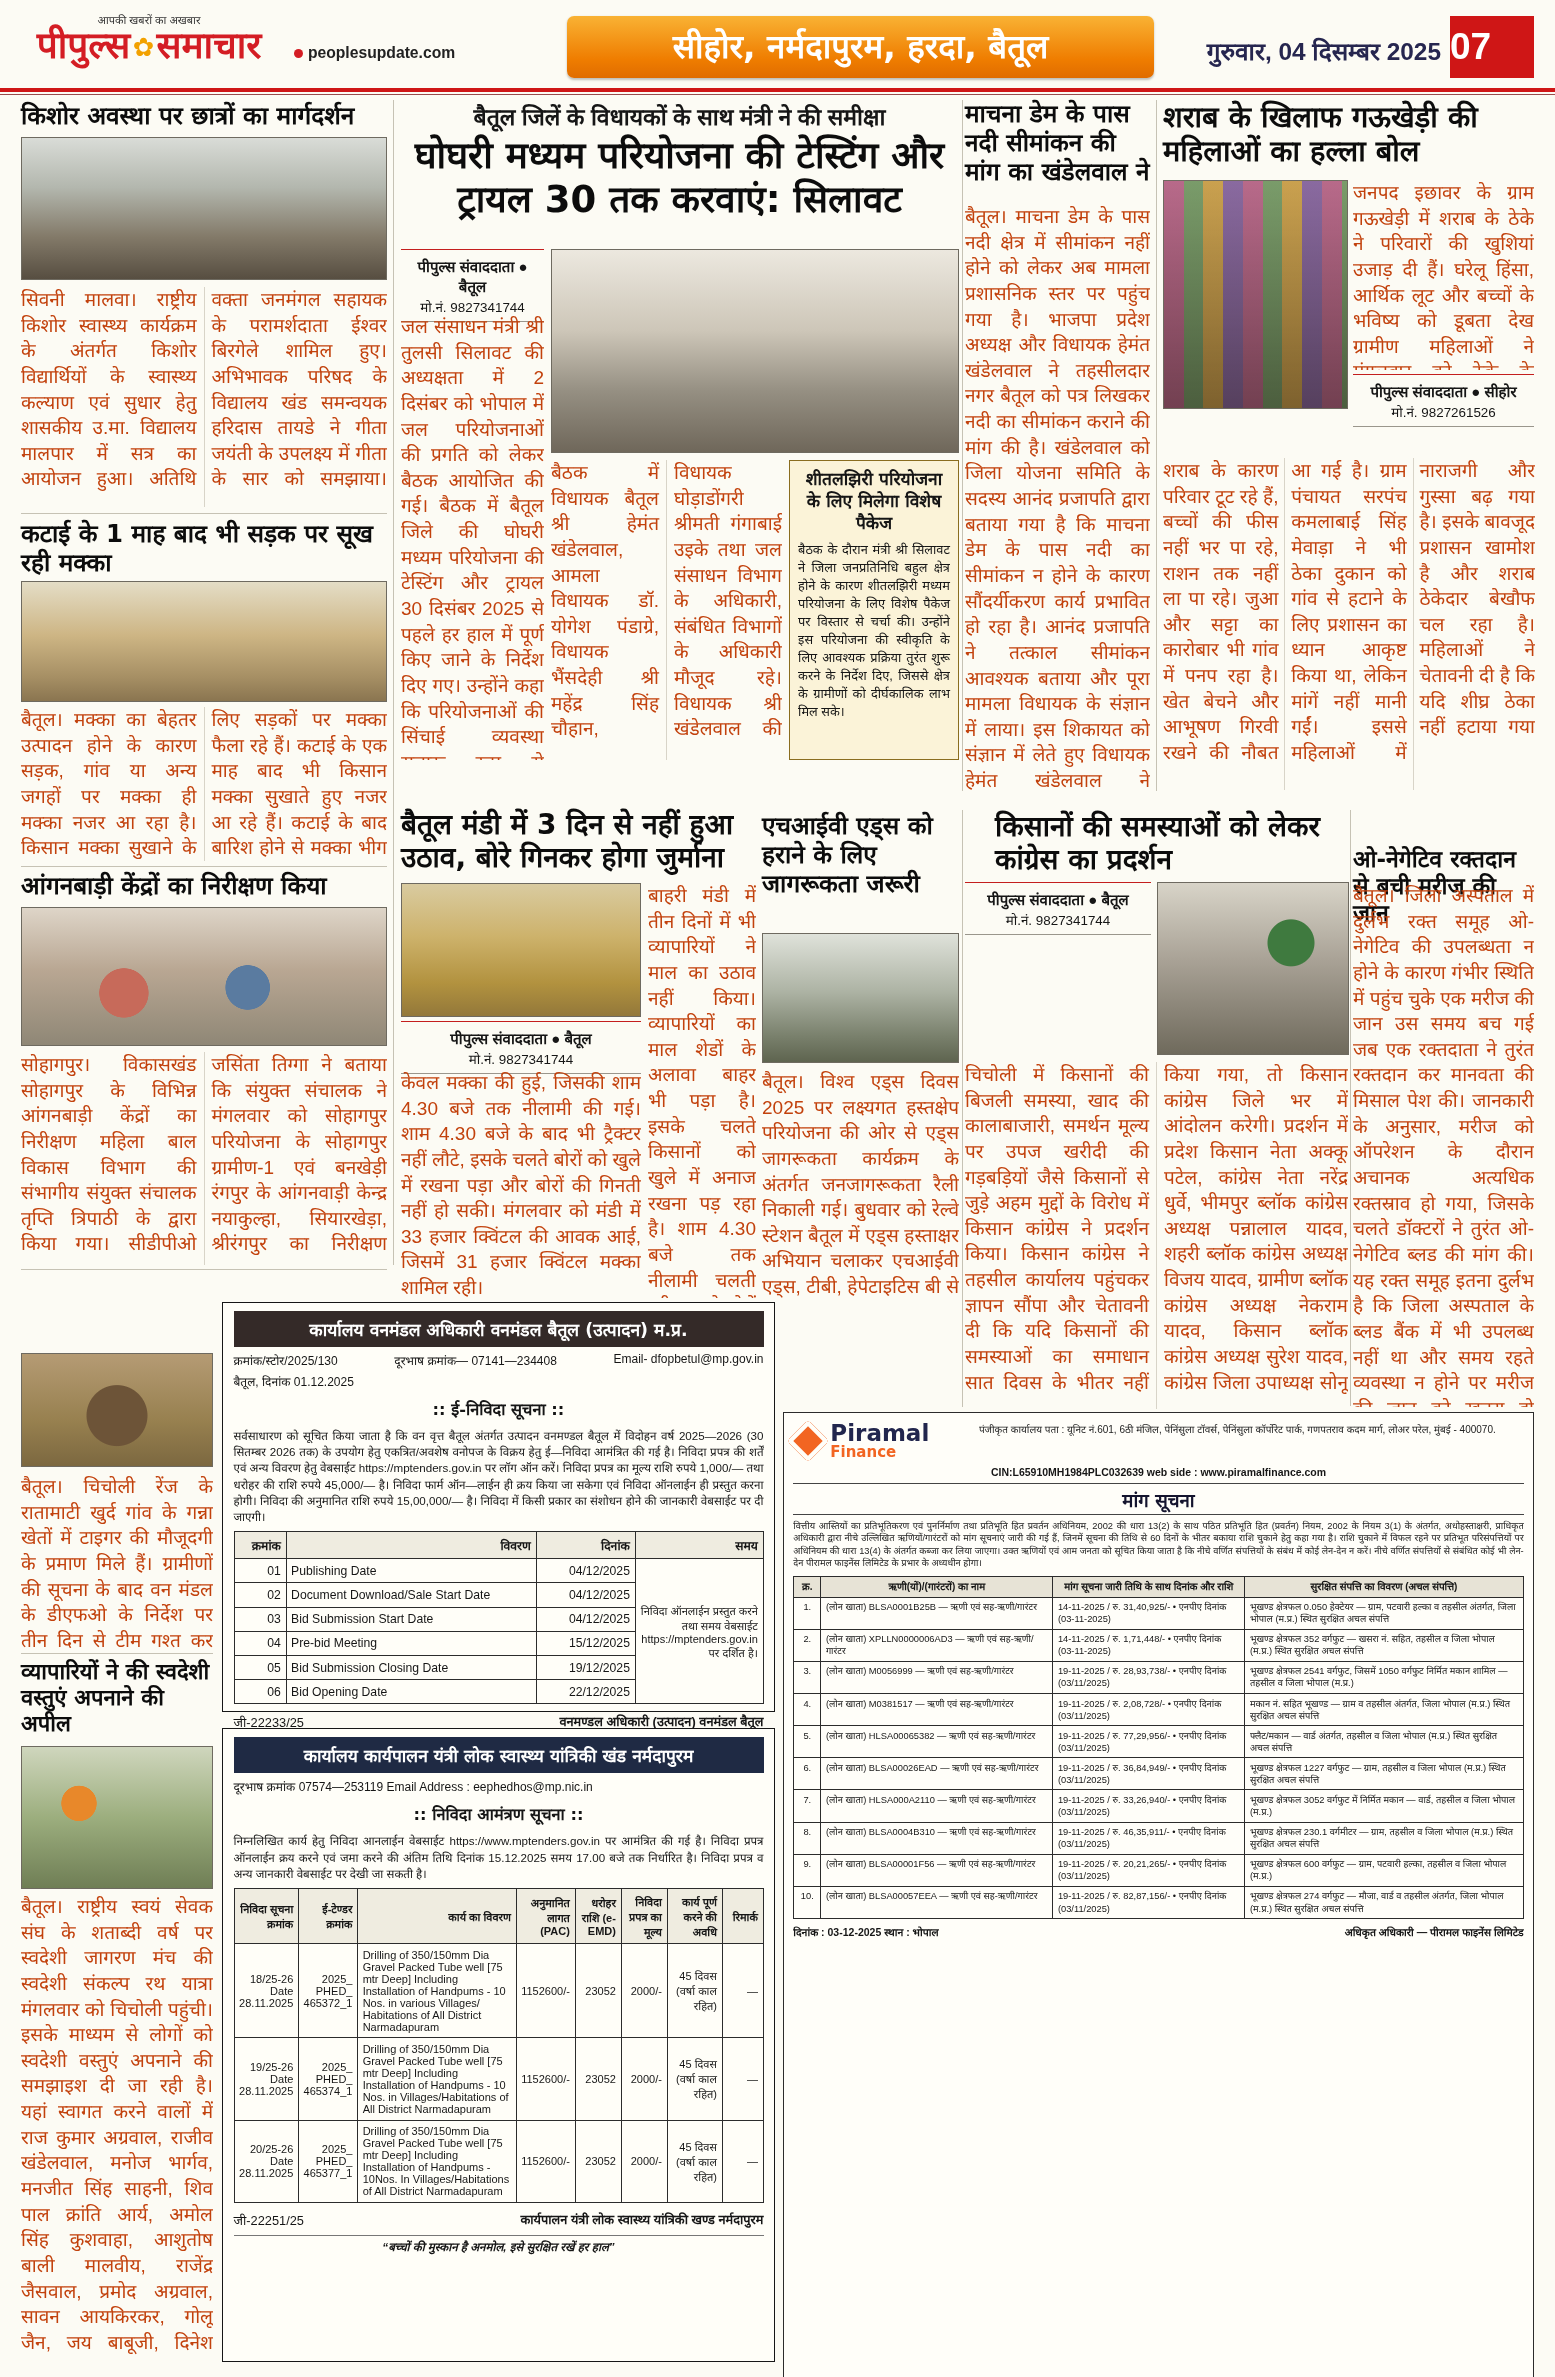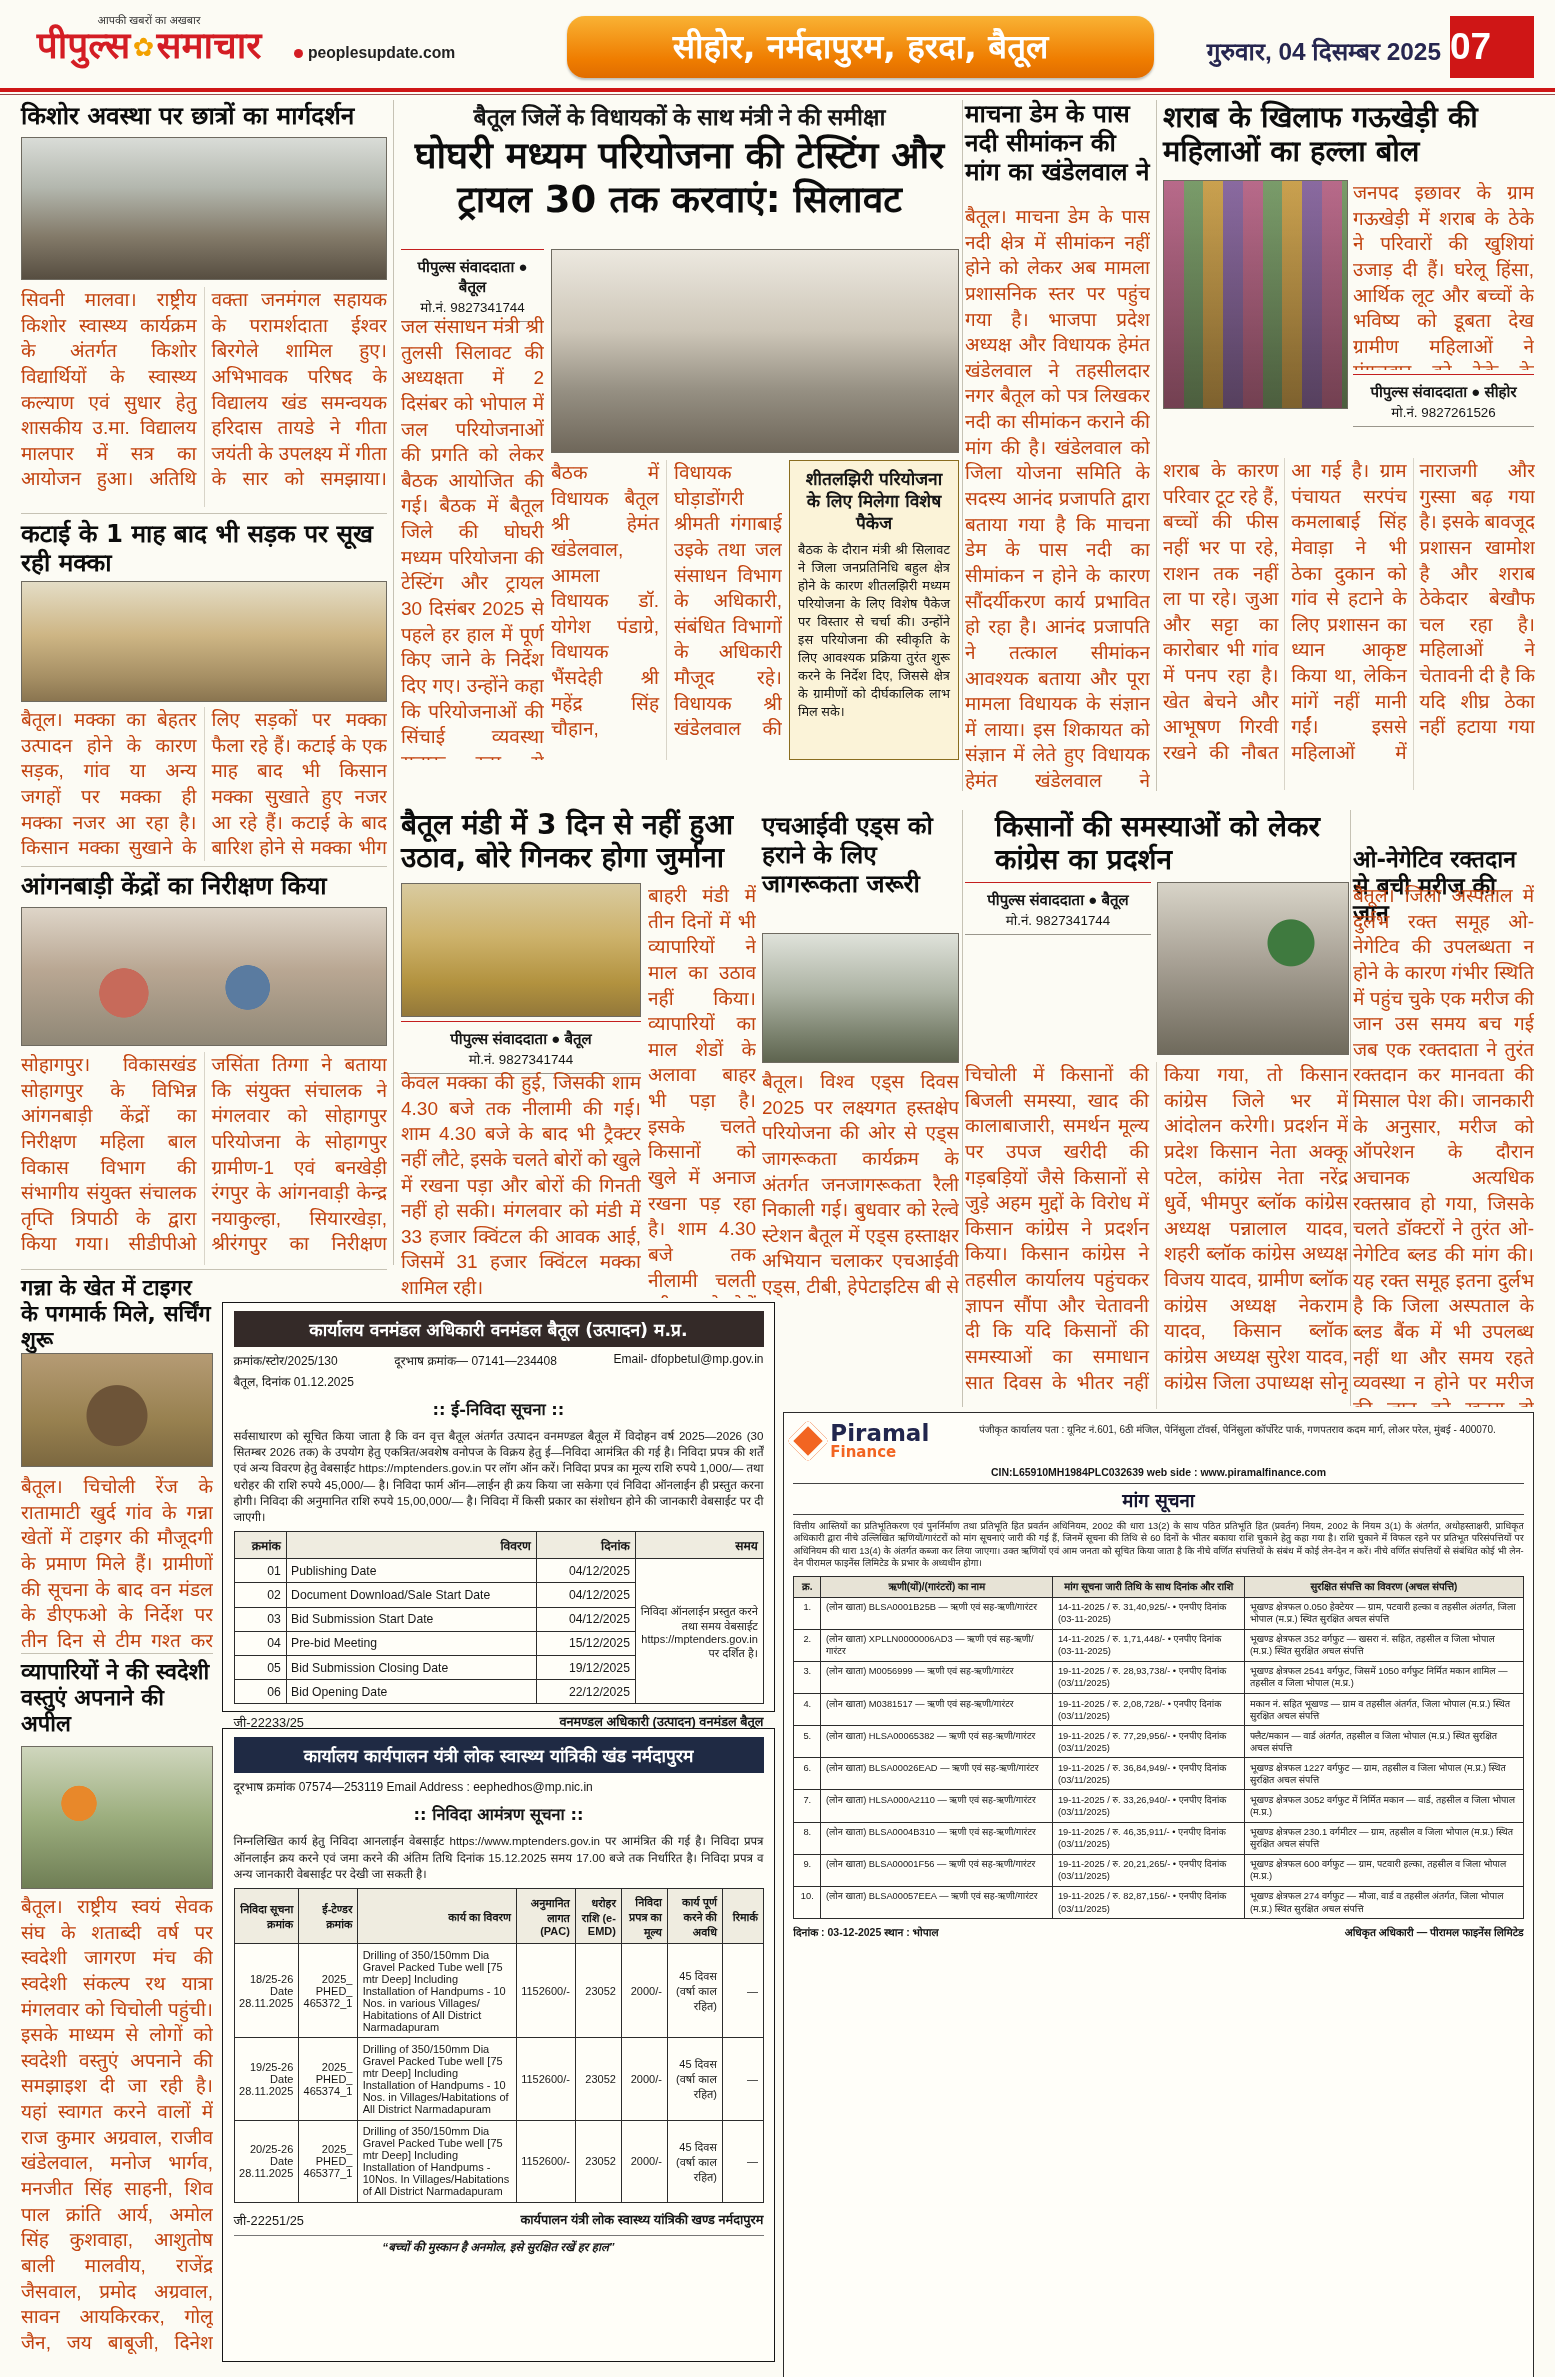--- a/index.html
+++ b/index.html
@@ -20,21 +20,21 @@
 
   
   #masthead{left:21px;top:8.1px;width:1513px;height:78px}
   #logoWrap{position:absolute;left:0;top:3.5px;width:256px;text-align:center}
   #tagline{font-size:11px;color:#333}
   #logo{font-size:37px;font-weight:bold;color:#d41d24;font-family:"DejaVu Sans",sans-serif;line-height:1.05}
   #logo .flower{color:#f2a100;font-size:25.6px;vertical-align:middle;padding:0 2.3px}
   #site{position:absolute;left:273px;top:36px;font-size:15.7px;color:#222;font-weight:bold}
   #site .dot{display:inline-block;width:9.3px;height:9.3px;border-radius:50%;background:#d41d24;margin-right:4.6px}
   #banner{position:absolute;left:546px;top:8.1px;width:587px;height:62px;line-height:62px;
-          text-align:center;color:#fff;font-weight:bold;font-size:33px;border-radius:18px;
+          text-align:center;color:#fff;font-weight:bold;font-size:33px;border-radius:7px;
           background:linear-gradient(180deg,#f9b234,#ef7d00 70%,#e06c00);
           font-family:"DejaVu Sans",sans-serif;box-shadow:0 1.2px 2.3px rgba(0,0,0,.25)}
   #dateline{position:absolute;right:93px;top:25.6px;font-size:24.4px;font-weight:bold;color:#26264f}
   #pageno{position:absolute;right:0;top:8.1px;width:84px;height:62px;background:#cf1616;color:#fff;
           font-size:37px;font-weight:bold;text-align:left;line-height:62px}
   #ruleA{left:0;top:88px;width:1555px;height:3.5px;background:#cf1616}
   #ruleB{left:0;top:94px;width:1555px;height:1.2px;background:#9a4b4b}
 
   
   #a1h{left:21px;top:102px;width:366px;font-size:24.4px}
@@ -193,21 +193,20 @@
   <div class="abs hl" id="a2h">कटाई के 1 माह बाद भी सड़क पर सूख रही मक्का</div>
   <div class="abs photo" id="a2p"></div>
   <div class="abs bd c2" id="a2b">बैतूल। मक्का का बेहतर उत्पादन होने के कारण सड़क, गांव या अन्य जगहों पर मक्का ही मक्का नजर आ रहा है। किसान मक्का सुखाने के लिए सड़कों पर मक्का फैला रहे हैं। कटाई के एक माह बाद भी किसान मक्का सुखाते हुए नजर आ रहे हैं। कटाई के बाद बारिश होने से मक्का भीग जाती है, इससे तेज धूप में मक्का सुखाने के लिए किसान सड़कों का उपयोग कर रहे हैं। इससे वाहन चालकों को आवागमन में परेशानी हो रही है। यात्री प्रतीक्षालय के करीब भी किसान मक्का सुखाते हुए देखे जा सकते हैं।</div>
   <div class="hr" id="hr2"></div>
 
   <div class="abs hl" id="a3h">आंगनबाड़ी केंद्रों का निरीक्षण किया</div>
   <div class="abs photo" id="a3p"></div>
   <div class="abs bd c2" id="a3b">सोहागपुर। विकासखंड सोहागपुर के विभिन्न आंगनबाड़ी केंद्रों का निरीक्षण महिला बाल विकास विभाग की संभागीय संयुक्त संचालक तृप्ति त्रिपाठी के द्वारा किया गया। सीडीपीओ जसिंता तिग्गा ने बताया कि संयुक्त संचालक ने मंगलवार को सोहागपुर परियोजना के सोहागपुर ग्रामीण-1 एवं बनखेड़ी रंगपुर के आंगनवाड़ी केन्द्र नयाकुल्हा, सियारखेड़ा, श्रीरंगपुर का निरीक्षण किया। निरीक्षण के दौरान पोषण आहार, वजन आदि की जानकारी ली गई। आंगनबाड़ी की पोषण वाटिका का अवलोकन कर आवश्यक सुझाव दिए तथा कार्यकर्ताओं को निर्देश दिए गए।</div>
   <div class="hr" id="hr3"></div>
 
-  <div class="abs hl" id="a4h">गन्ना के खेत में टाइगर के पगमार्क मिले, सर्चिंग शुरू</div>
   <div class="abs photo" id="a4p"></div>
   <div class="abs bd" id="a4b">बैतूल। चिचोली रेंज के रातामाटी खुर्द गांव के गन्ना खेतों में टाइगर की मौजूदगी के प्रमाण मिले हैं। ग्रामीणों की सूचना के बाद वन मंडल के डीएफओ के निर्देश पर तीन दिन से टीम गश्त कर तलाशी अभियान चला रही है। ग्रामीणों ने तीन दिन पहले रविवार रात टाइगर की हलचल देखी थी।</div>
   <div class="hr" id="hr4"></div>
 
   <div class="abs hl" id="a5h">व्यापारियों ने की स्वदेशी वस्तुएं अपनाने की अपील</div>
   <div class="abs photo" id="a5p"></div>
   <div class="abs bd" id="a5b">बैतूल। राष्ट्रीय स्वयं सेवक संघ के शताब्दी वर्ष पर स्वदेशी जागरण मंच की स्वदेशी संकल्प रथ यात्रा मंगलवार को चिचोली पहुंची। इसके माध्यम से लोगों को स्वदेशी वस्तुएं अपनाने की समझाइश दी जा रही है। यहां स्वागत करने वालों में राज कुमार अग्रवाल, राजीव खंडेलवाल, मनोज भार्गव, मनजीत सिंह साहनी, शिव पाल क्रांति आर्य, अमोल सिंह कुशवाहा, आशुतोष बाली मालवीय, राजेंद्र जैसवाल, प्रमोद अग्रवाल, सावन आयकिरकर, गोलू जैन, जय बाबूजी, दिनेश ठेलसपुरे, सुधीर अर्ज, अशोक राठौर, सुनील साठे, अनुपमा जैन, विनोद खंडेलवाल, अर्पित जैन, श्याम सोनी सहित व्यापारी शामिल रहे।</div>
 
   <div class="abs" id="gk">बैतूल जिलें के विधायकों के साथ मंत्री ने की समीक्षा</div>
   <div class="abs hl" id="gh">घोघरी मध्यम परियोजना की टेस्टिंग और ट्रायल 30 तक करवाएं: सिलावट</div>

